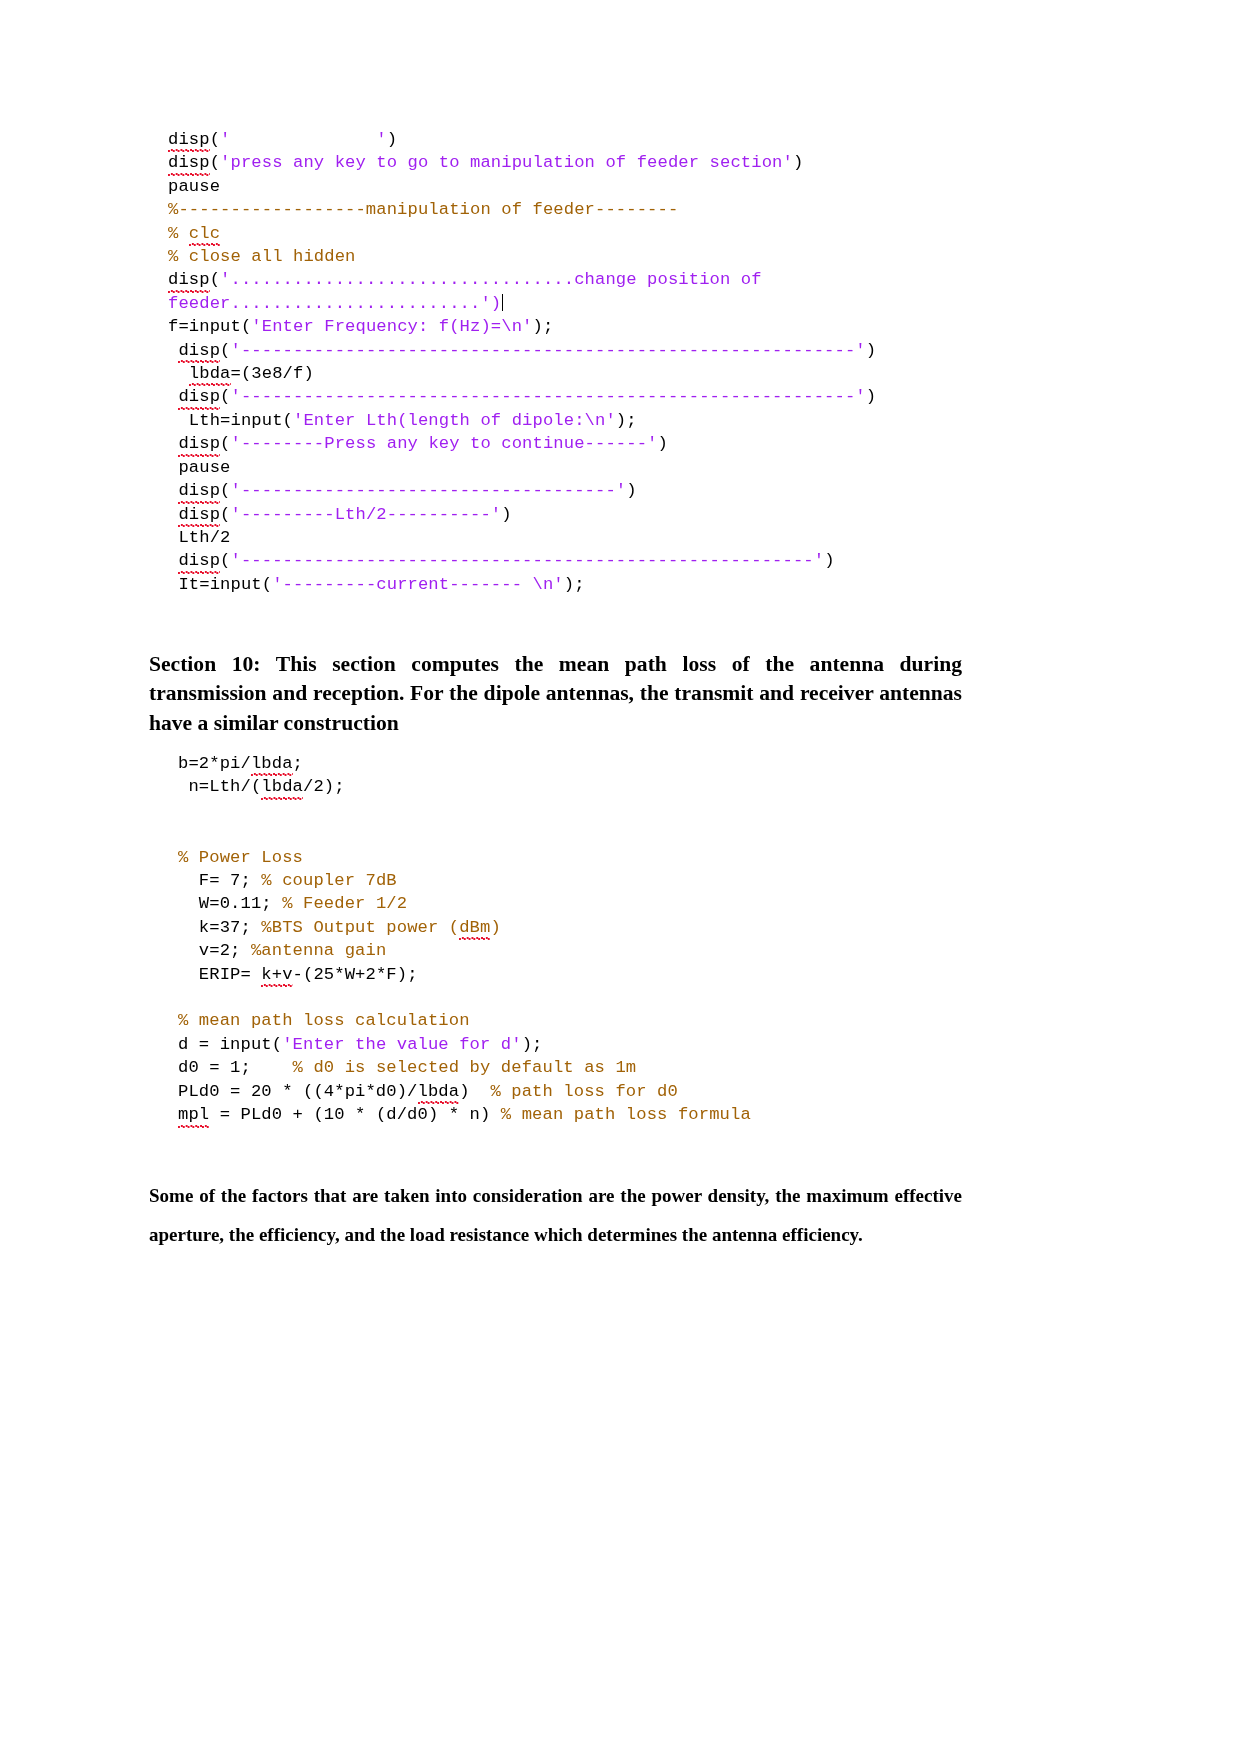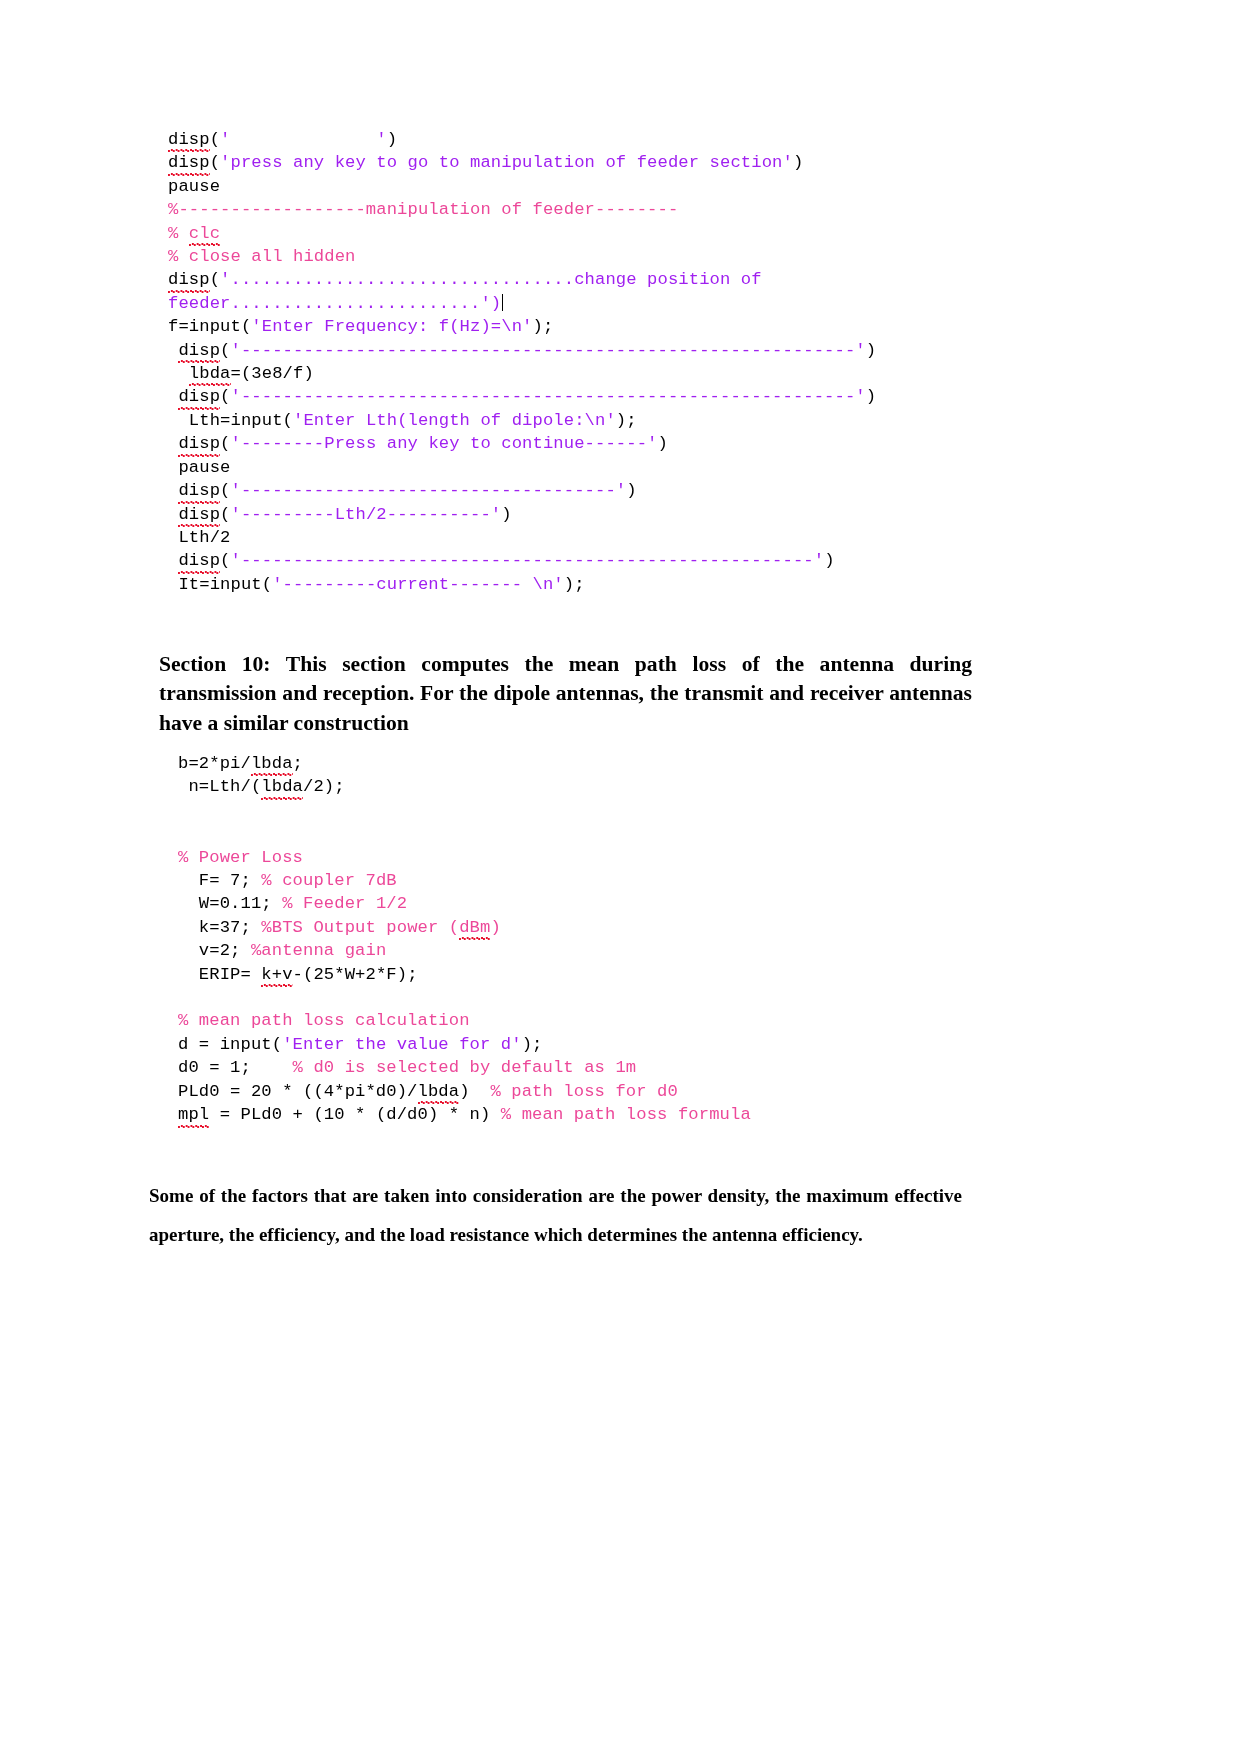--- a/index.html
+++ b/index.html
@@ -25,21 +25,21 @@
     white-space: pre;
     color: #000000;
     letter-spacing: 0.1px;
   }
   #code-block-1 { left: 168px; top: 128px; }
   #code-block-2 { left: 178px; top: 752px; font-family: Liberation Mono, monospace; }
 
   .code-line { white-space: pre; }
   .tok-plain   { color: #000000; }
   .tok-string  { color: #a020f0; }
-  .tok-comment { color: #ec4899; }
+  .tok-comment { color: #a16207; }
 
   
   .sp {
     position: relative;
     display: inline-block;
     white-space: pre;
   }
   .sp::after {
     content: "";
     position: absolute;
@@ -72,21 +72,20 @@
     text-align: justify;
     text-justify: inter-word;
   }
   #section-10-paragraph {
     left: 149px;
     top: 628px;
     width: 813px;
     font-size: 21.6px;
     font-weight: bold;
     line-height: 29.8px;
-    margin-left: 10px;
   }
   #closing-paragraph {
     left: 149px;
     top: 1158px;
     width: 813px;
     font-size: 19px;
     font-weight: bold;
     line-height: 38.6px;
   }
 

